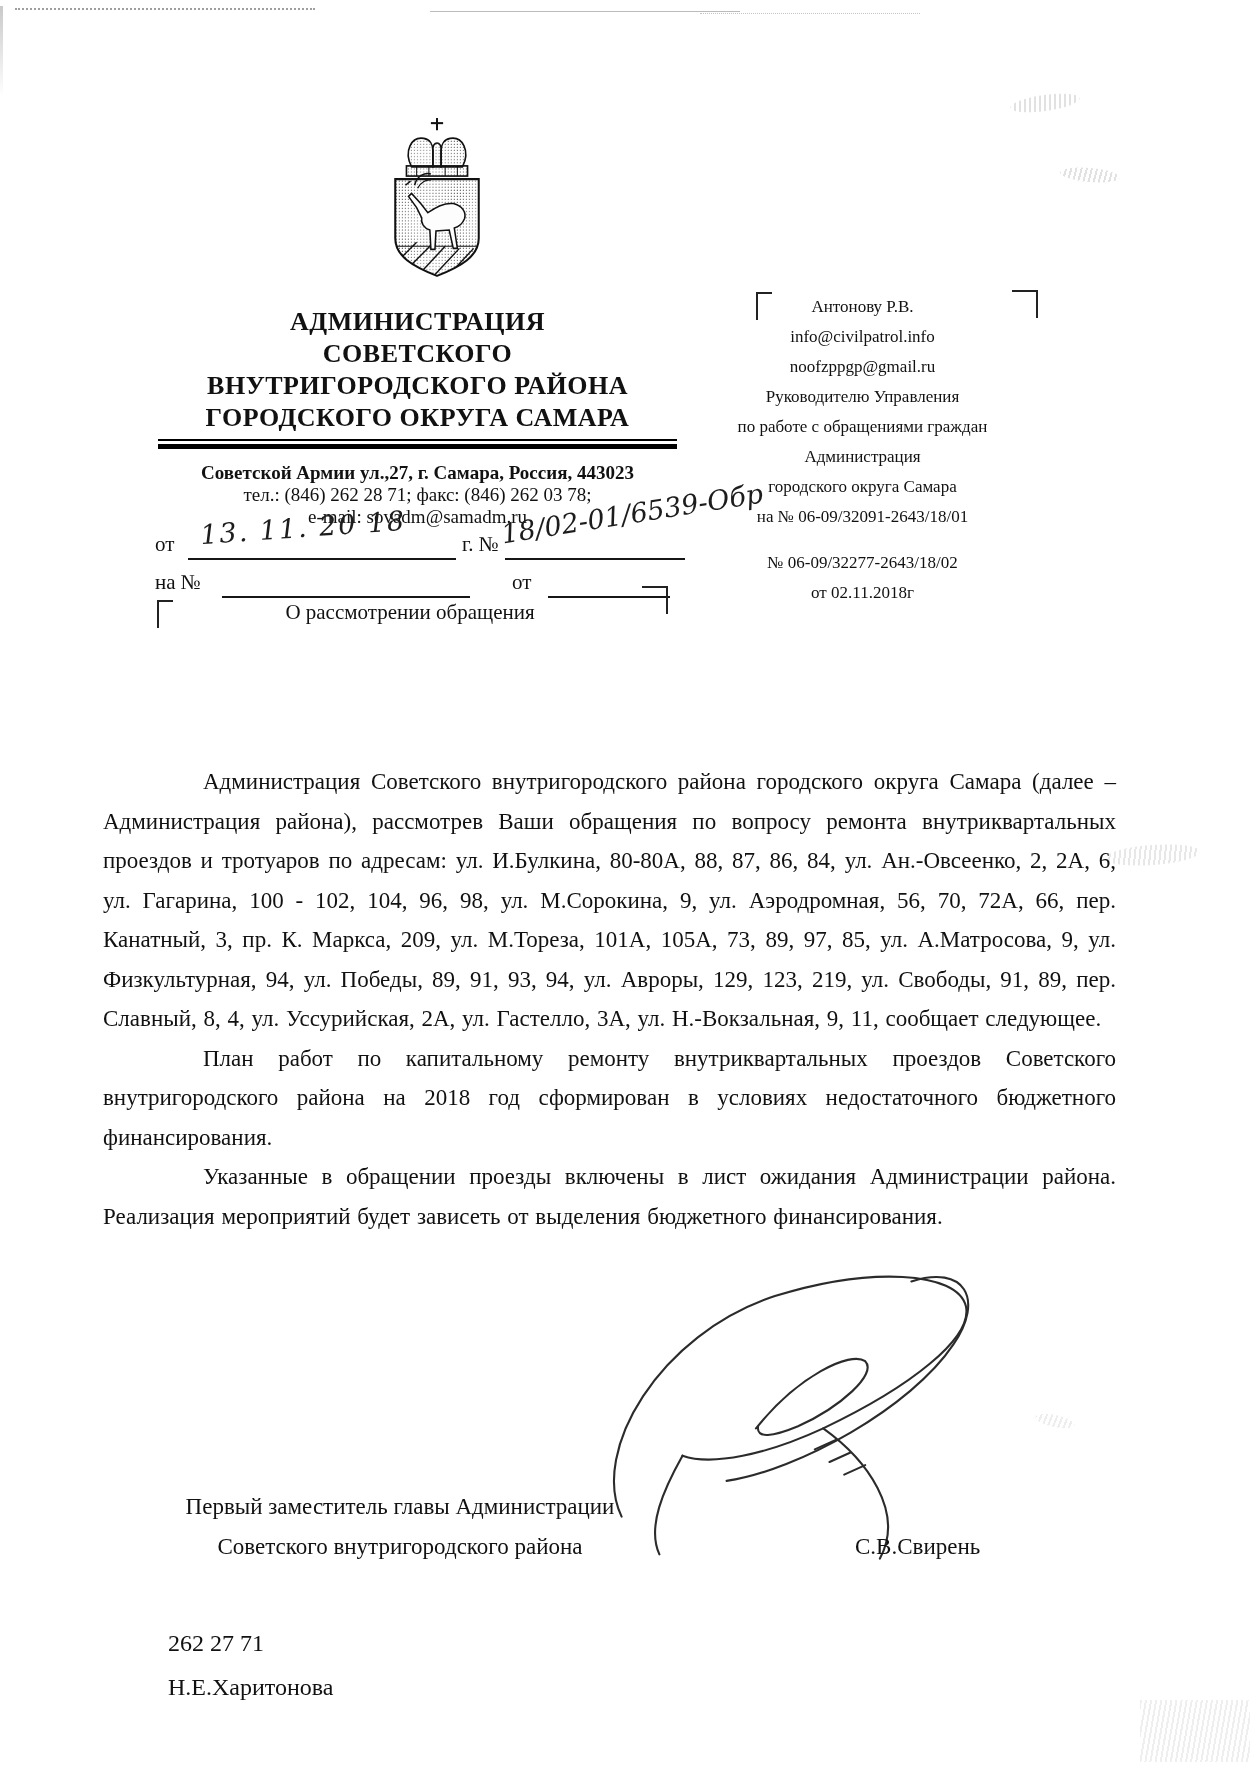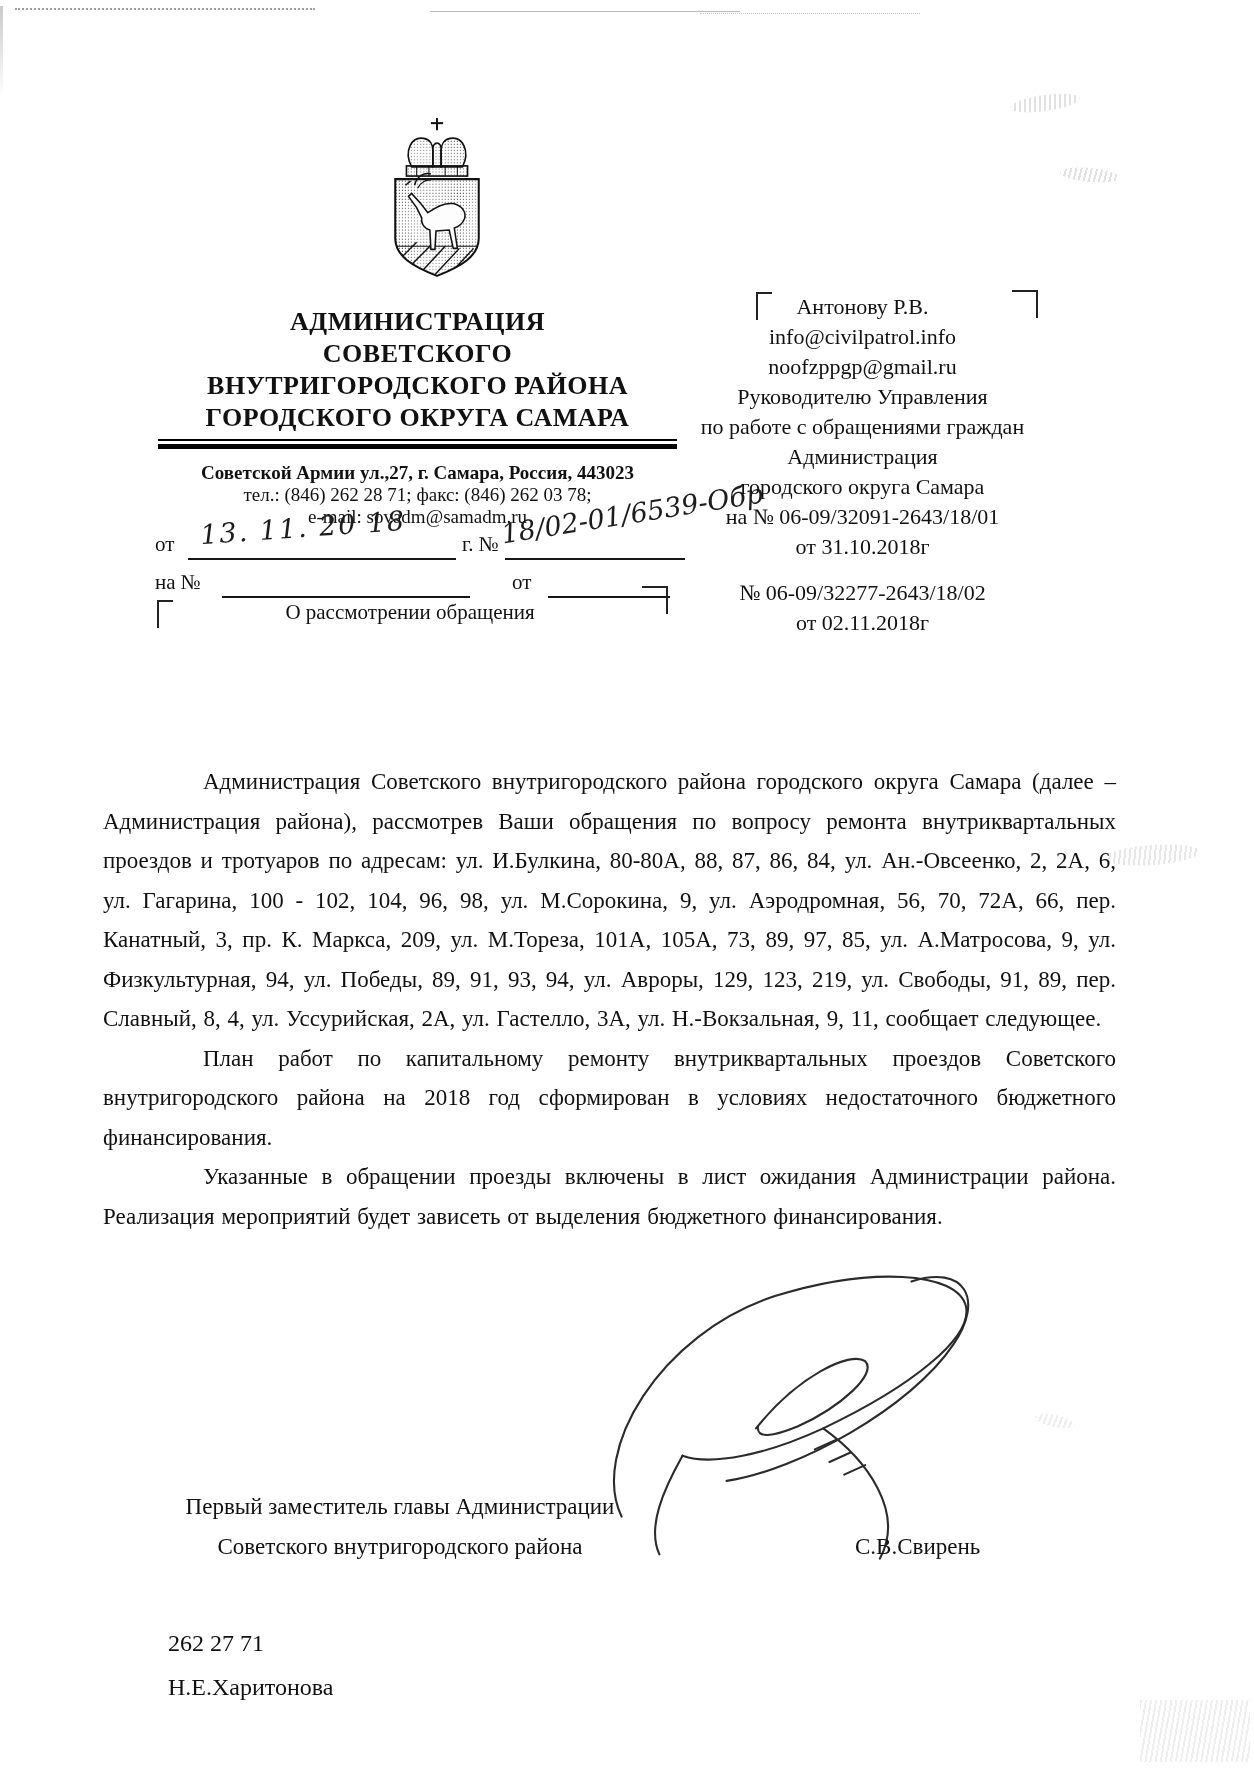--- a/index.html
+++ b/index.html
@@ -19,21 +19,21 @@
   .form-label{font-size:21px;white-space:nowrap;}
   .fline{border-bottom:2px solid #161616;}
   .handwritten{
     font-family:"DejaVu Serif",serif;font-style:italic;font-size:27px;color:#1c1c1c;
     white-space:nowrap;letter-spacing:2px;
   }
   .bracket-tl{width:14px;height:26px;border-left:2px solid #222;border-top:2px solid #222;}
   .bracket-tr{width:24px;height:26px;border-right:2px solid #222;border-top:2px solid #222;}
   .subject{font-size:21px;white-space:nowrap;}
   
-  .right-col{left:665px;top:292px;width:395px;text-align:center;font-size:22px;line-height:30px;}
+  .right-col{left:665px;top:292px;width:395px;text-align:center;font-size:17px;line-height:30px;}
   .right-col div{white-space:nowrap;}
   .gap-md{}
   .gap-sm{margin-top:16px;}
   
   .body-block{left:103px;top:762px;width:1013px;}
   .salutation{text-align:center;font-size:23px;margin:0 0 12px 0;}
   .para{
     font-size:23px;line-height:39.5px;text-align:justify;text-indent:100px;margin:0;
     word-spacing:1px;
   }
@@ -150,21 +150,20 @@
 
   <div class="abs right-col">
     <div>Антонову Р.В.</div>
     <div>info@civilpatrol.info</div>
     <div>noofzppgp@gmail.ru</div>
     <div class="gap-md">Руководителю Управления</div>
     <div>по работе с обращениями граждан</div>
     <div>Администрация</div>
     <div>городского округа Самара</div>
     <div>на № 06-09/32091-2643/18/01</div>
-    <div>от 31.10.2018г</div>
     <div class="gap-sm">№ 06-09/32277-2643/18/02</div>
     <div>от 02.11.2018г</div>
   </div>
 
   <div class="abs body-block">
     <p class="para">Администрация Советского внутригородского района городского округа Самара (далее – Администрация района), рассмотрев Ваши обращения по вопросу ремонта внутриквартальных проездов и тротуаров по адресам: ул. И.Булкина, 80-80А, 88, 87, 86, 84, ул. Ан.-Овсеенко, 2, 2А, 6, ул. Гагарина, 100 - 102, 104, 96,  98, ул. М.Сорокина, 9, ул. Аэродромная, 56, 70, 72А, 66, пер. Канатный, 3, пр. К. Маркса, 209, ул. М.Тореза, 101А, 105А, 73, 89, 97, 85, ул. А.Матросова, 9, ул. Физкультурная, 94, ул. Победы, 89, 91, 93, 94, ул. Авроры, 129, 123, 219, ул. Свободы, 91, 89, пер. Славный, 8, 4, ул. Уссурийская, 2А, ул. Гастелло, 3А, ул. Н.-Вокзальная, 9, 11, сообщает следующее.</p>
     <p class="para">План работ по капитальному ремонту внутриквартальных проездов Советского внутригородского района на 2018 год сформирован в условиях недостаточного бюджетного финансирования.</p>
     <p class="para">Указанные в обращении проезды включены в лист ожидания Администрации района. Реализация мероприятий будет зависеть от выделения бюджетного финансирования.</p>
   </div>
 

